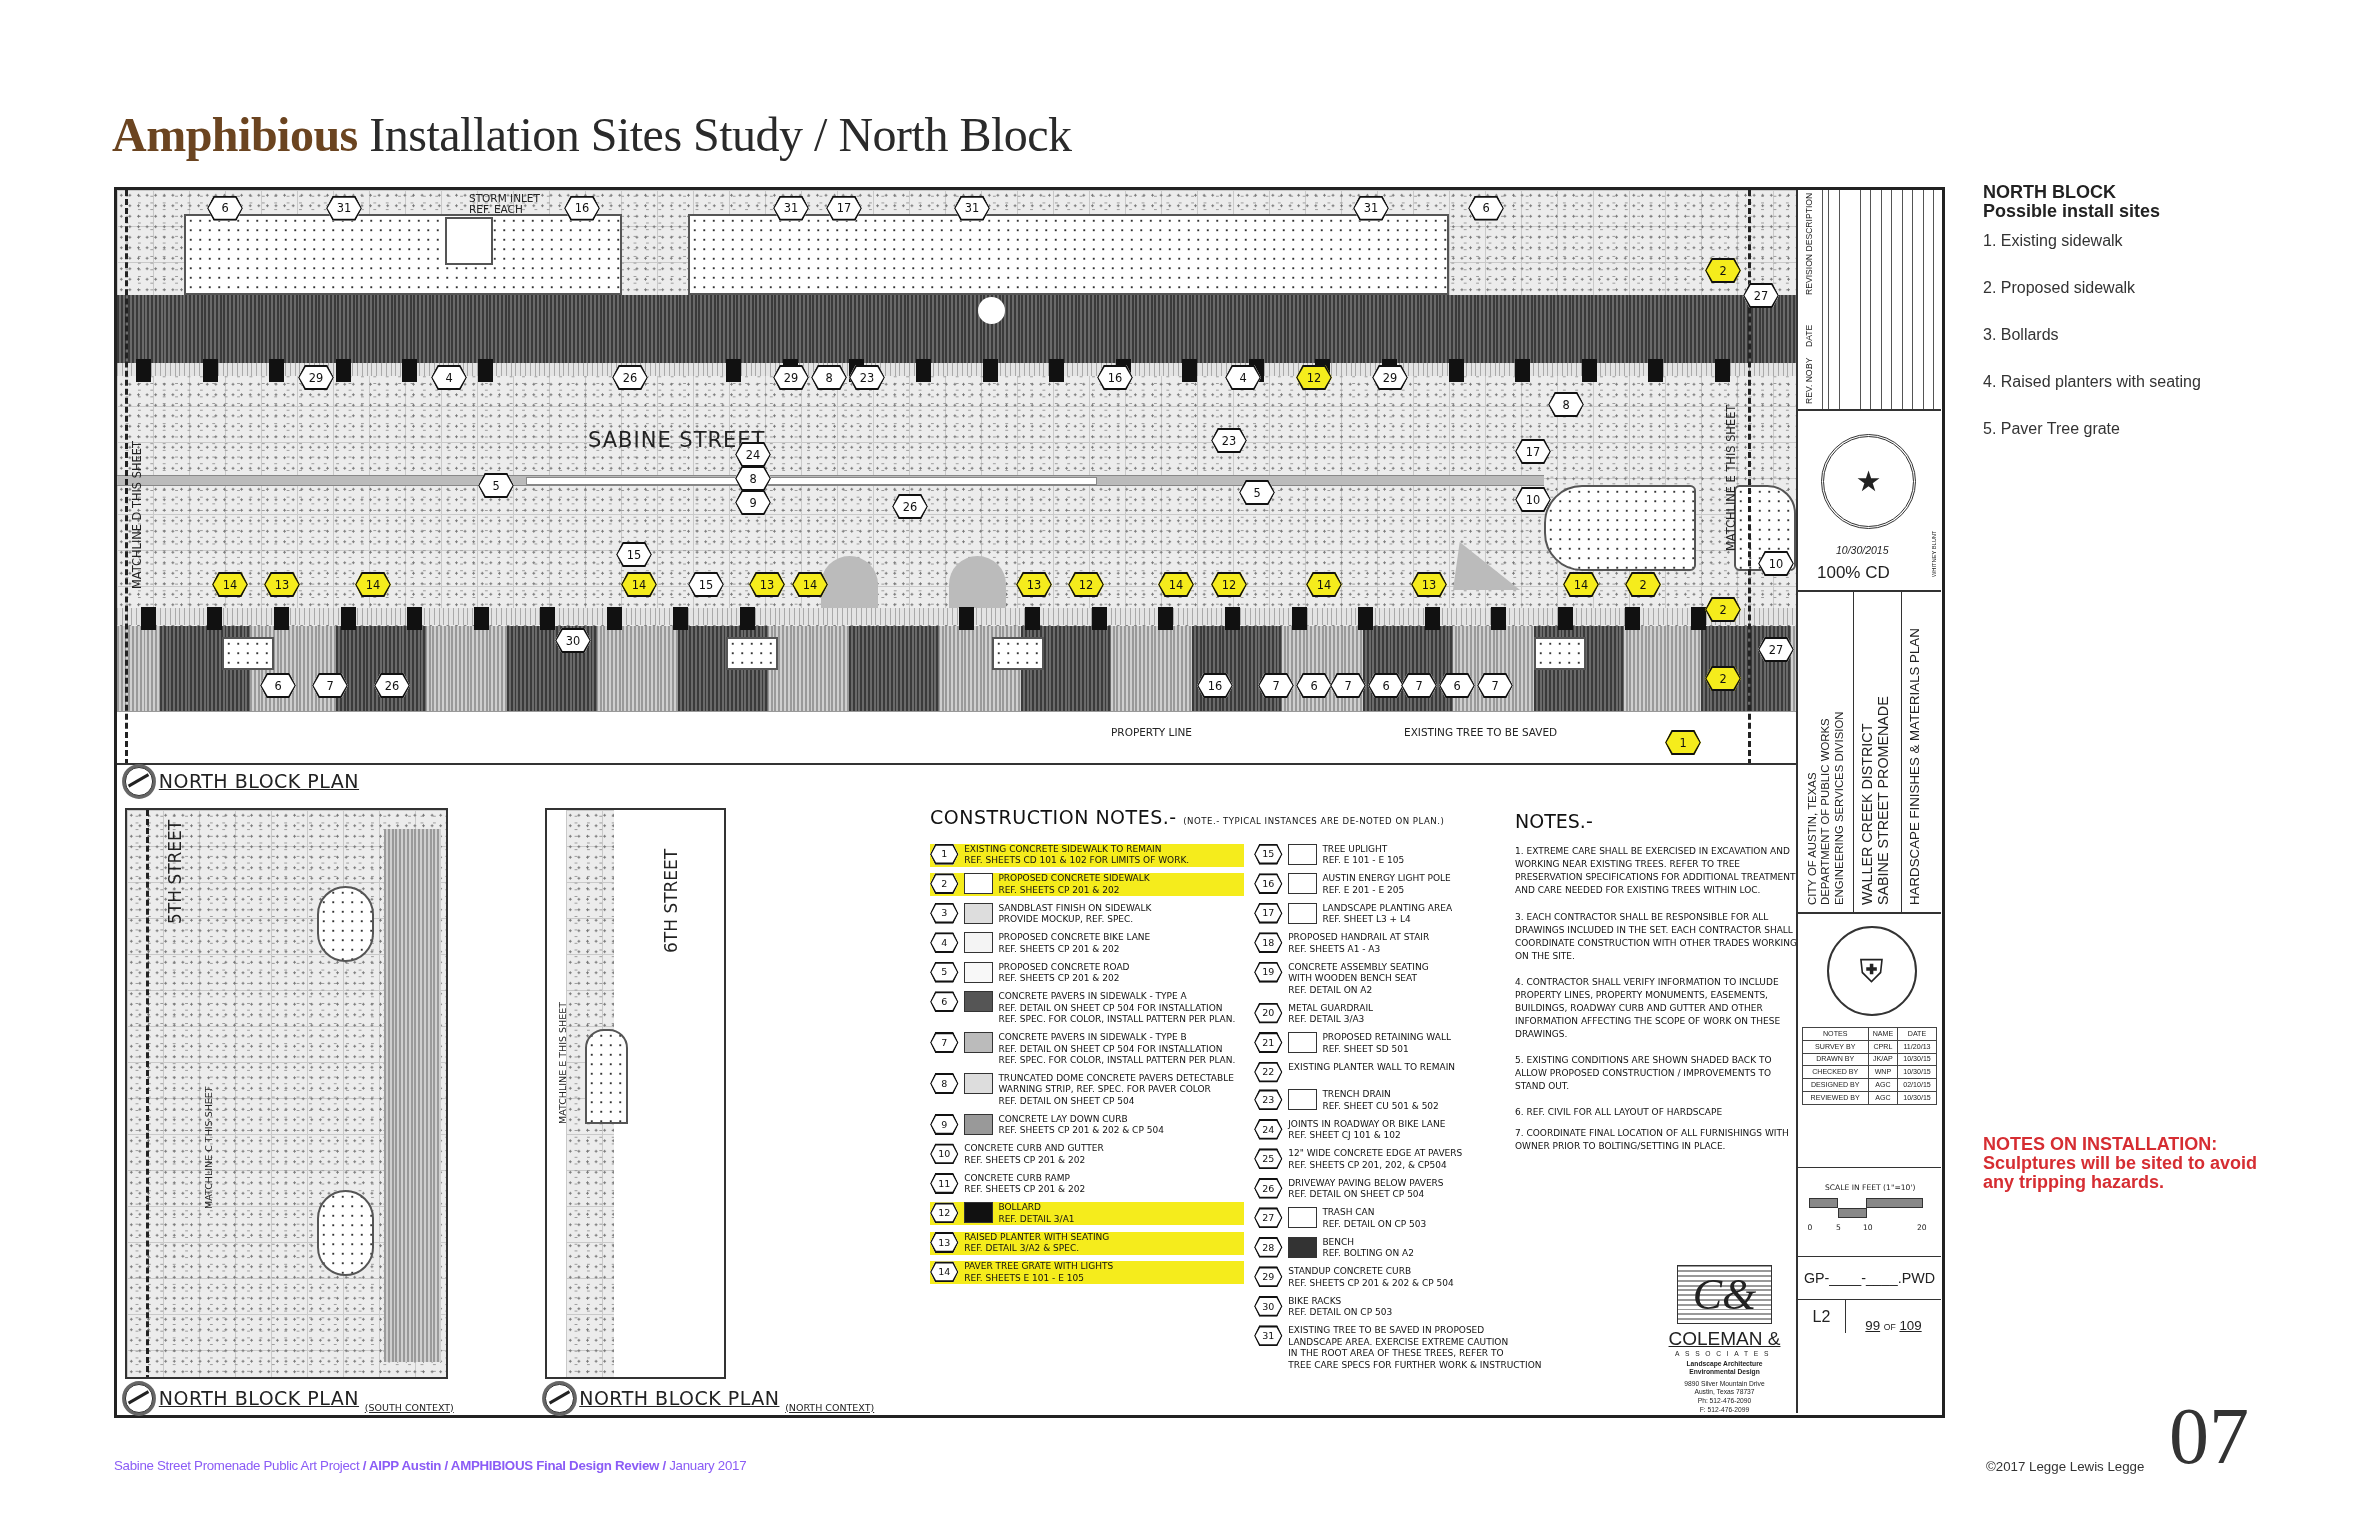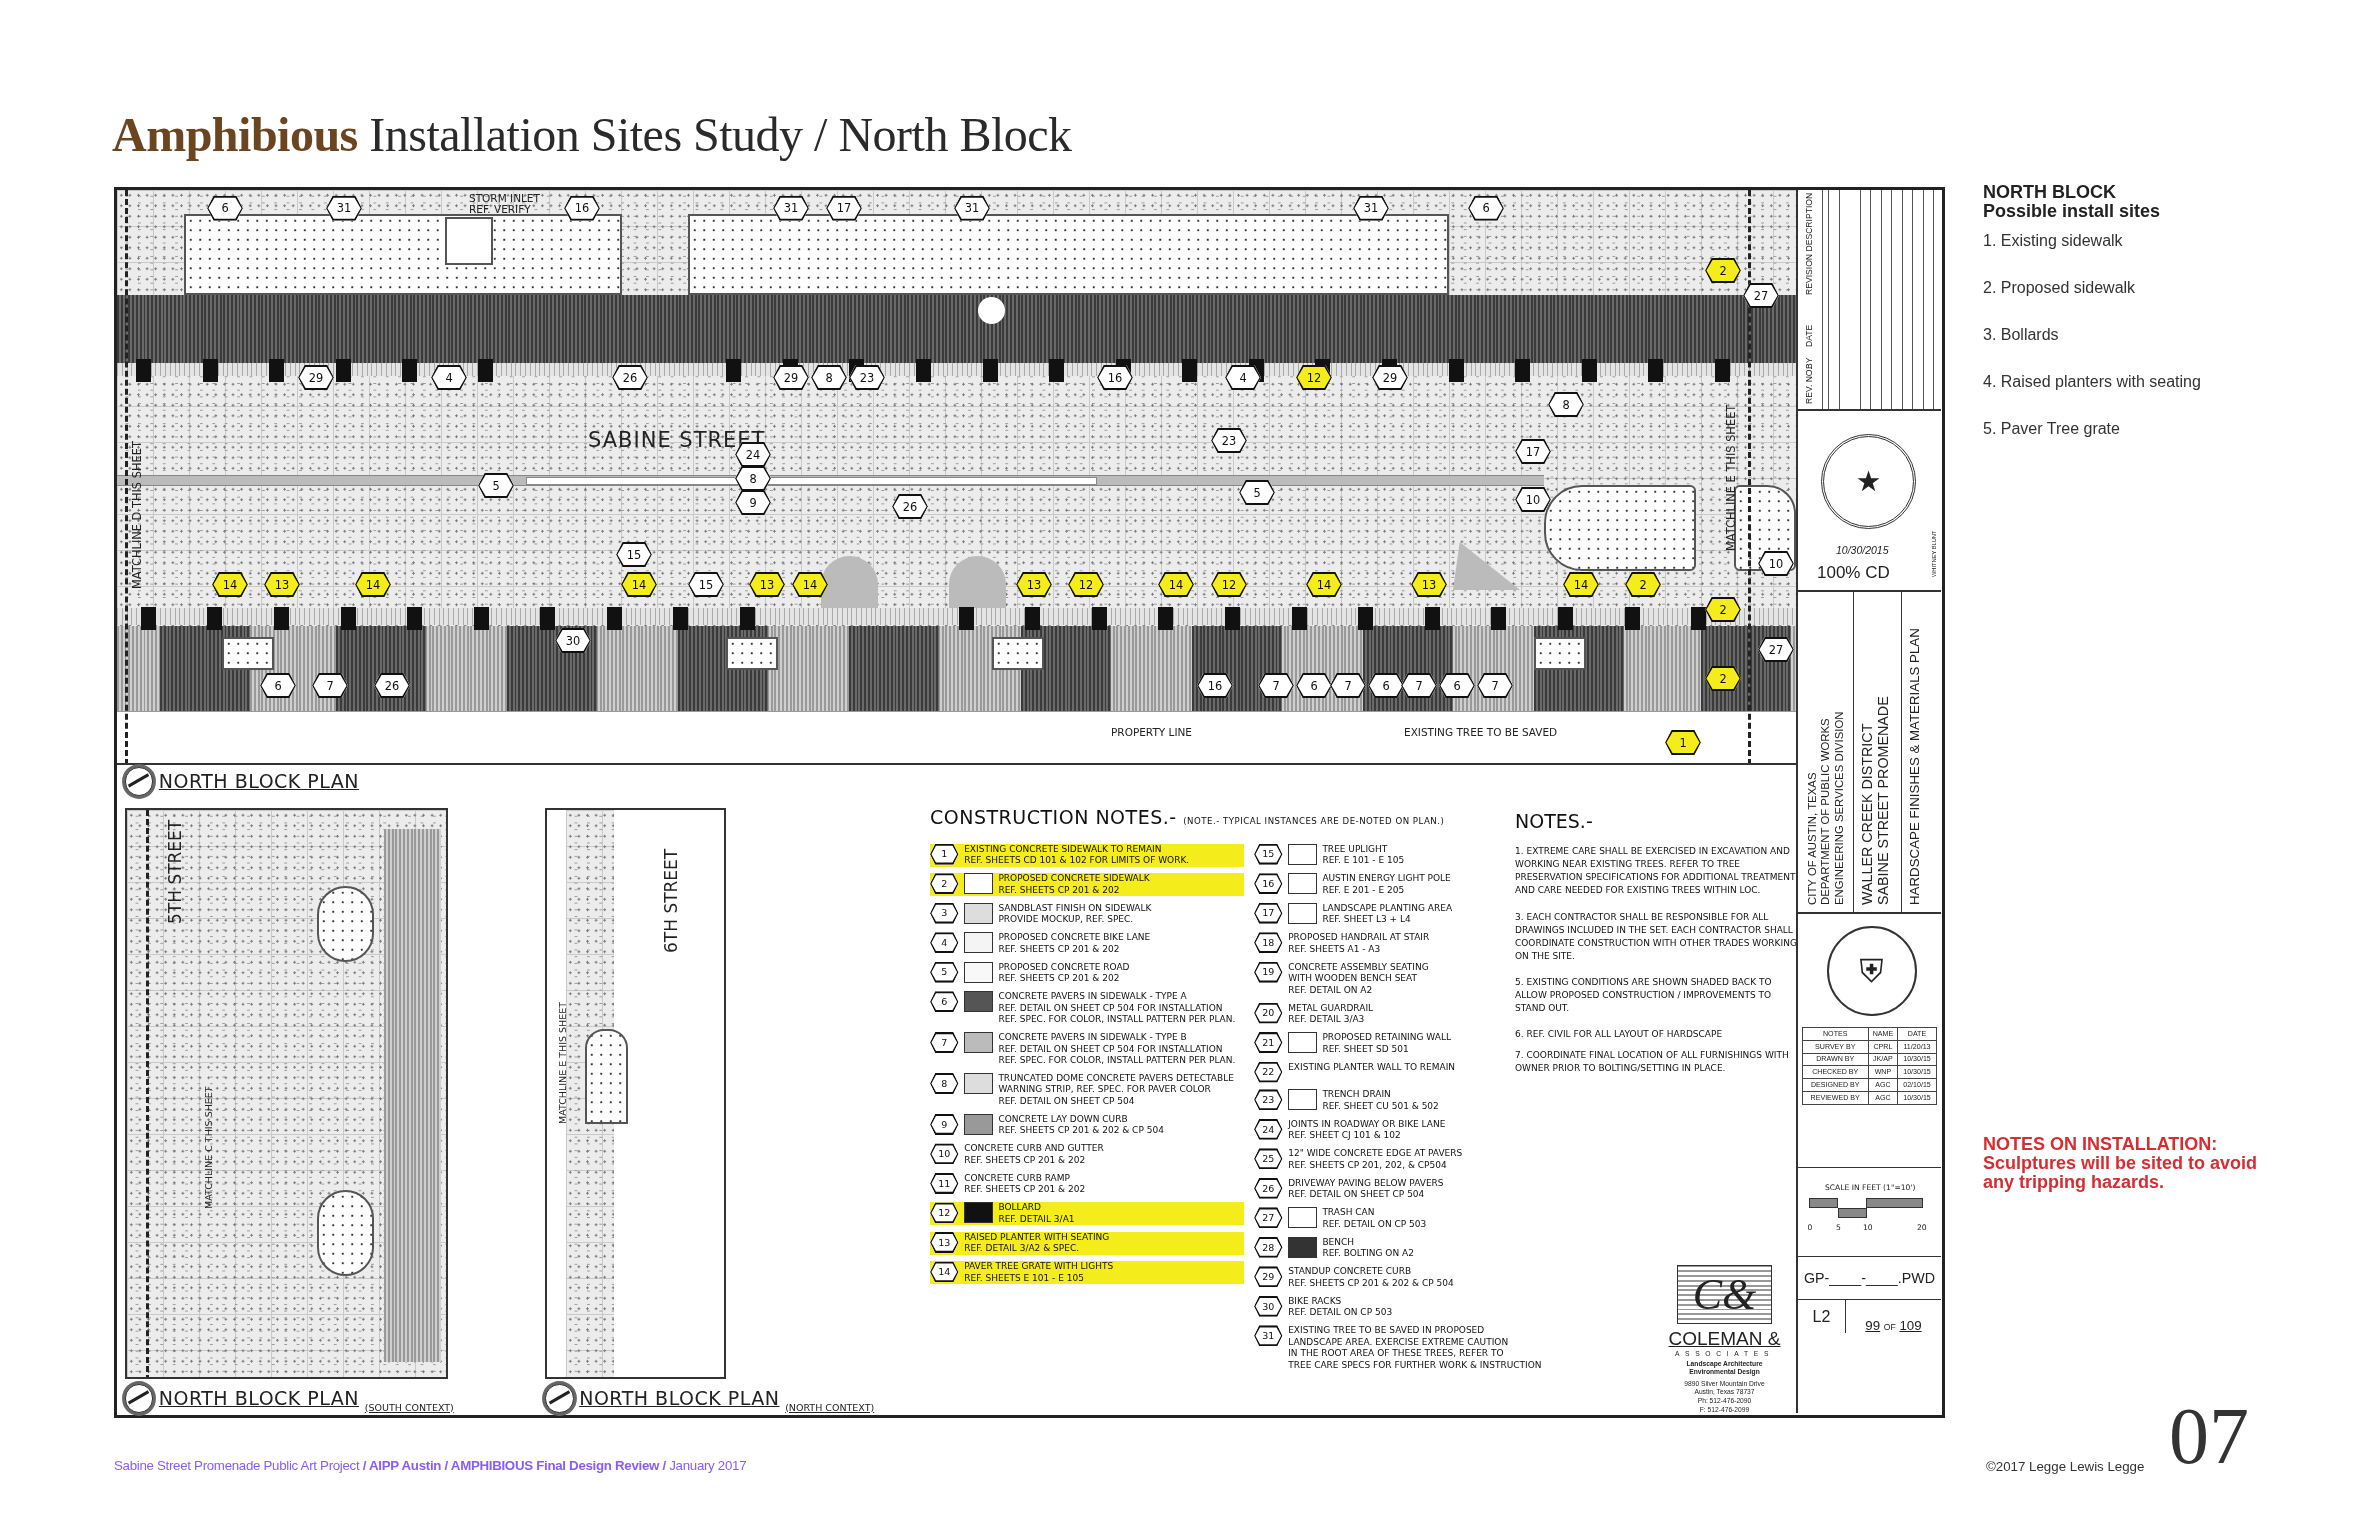--- a/index.html
+++ b/index.html
@@ -180,21 +180,21 @@
 
     <div style="position:absolute;left:0;top:521px;width:1679px;height:57px;background:#fff;border-top:1px solid #999;"></div>
 
     <div class="matchline" style="left:7.6px;top:0;height:575px;"></div>
     <div class="matchline" style="left:1631px;top:0;height:575px;"></div>
     <div class="plan-text vtext" style="left:13.3px;top:399px;font-size:11.4px;">MATCHLINE D THIS SHEET</div>
     <div class="plan-text vtext" style="left:1607px;top:361px;font-size:11.4px;">MATCHLINE E THIS SHEET</div>
 
     <div class="street-label" style="left:471px;top:238px;">SABINE STREET</div>
     <div class="plan-text" style="left:352px;top:1.9px;">STORM INLET</div>
-    <div class="plan-text" style="left:352px;top:13.3px;">REF. VERIFY</div>
+    <div class="plan-text" style="left:352px;top:13.3px;">REF. EACH</div>
     <div class="plan-text" style="left:994px;top:536px;">PROPERTY LINE</div>
     <div class="plan-text" style="left:1287px;top:536px;">EXISTING TREE TO BE SAVED</div>
 
     <div class="hex" style="left:90px;top:5.7px;">
         <span>6</span>
       </div>
     <div class="hex" style="left:209px;top:5.7px;">
         <span>31</span>
       </div>
     <div class="hex" style="left:447px;top:5.7px;">
@@ -660,20 +660,21 @@
 LANDSCAPE AREA. EXERCISE EXTREME CAUTION
 IN THE ROOT AREA OF THESE TREES, REFER TO
 TREE CARE SPECS FOR FURTHER WORK &amp; INSTRUCTION</div>
       </div>
     </div>
 
   <div class="notes-block" style="left:1398px;top:620px;width:295px;">
     <div class="gn-title">NOTES.-</div>
     <div class="gn-item">1. EXTREME CARE SHALL BE EXERCISED IN EXCAVATION AND WORKING NEAR EXISTING TREES. REFER TO TREE PRESERVATION SPECIFICATIONS FOR ADDITIONAL TREATMENT AND CARE NEEDED FOR EXISTING TREES WITHIN LOC.</div>
     <div class="gn-item">3. EACH CONTRACTOR SHALL BE RESPONSIBLE FOR ALL DRAWINGS INCLUDED IN THE SET. EACH CONTRACTOR SHALL COORDINATE CONSTRUCTION WITH OTHER TRADES WORKING ON THE SITE.</div>
+    <div class="gn-item">4. CONTRACTOR SHALL VERIFY INFORMATION TO INCLUDE PROPERTY LINES, PROPERTY MONUMENTS, EASEMENTS, BUILDINGS, ROADWAY CURB AND GUTTER AND OTHER INFORMATION AFFECTING THE SCOPE OF WORK ON THESE DRAWINGS.</div>
     <div class="gn-item">5. EXISTING CONDITIONS ARE SHOWN SHADED BACK TO ALLOW PROPOSED CONSTRUCTION / IMPROVEMENTS TO STAND OUT.</div>
     <div class="gn-item">6. REF. CIVIL FOR ALL LAYOUT OF HARDSCAPE</div>
     <div class="gn-item" style="margin-top:7.6px;">7. COORDINATE FINAL LOCATION OF ALL FURNISHINGS WITH OWNER PRIOR TO BOLTING/SETTING IN PLACE.</div>
   </div>
 
   <div class="coleman">
     <div class="mono">C&amp;</div>
     <div class="name">COLEMAN &amp;</div>
     <div class="assoc">ASSOCIATES</div>
     <div class="line" style="font-weight:bold;margin-top:2.9px;">Landscape Architecture</div>

